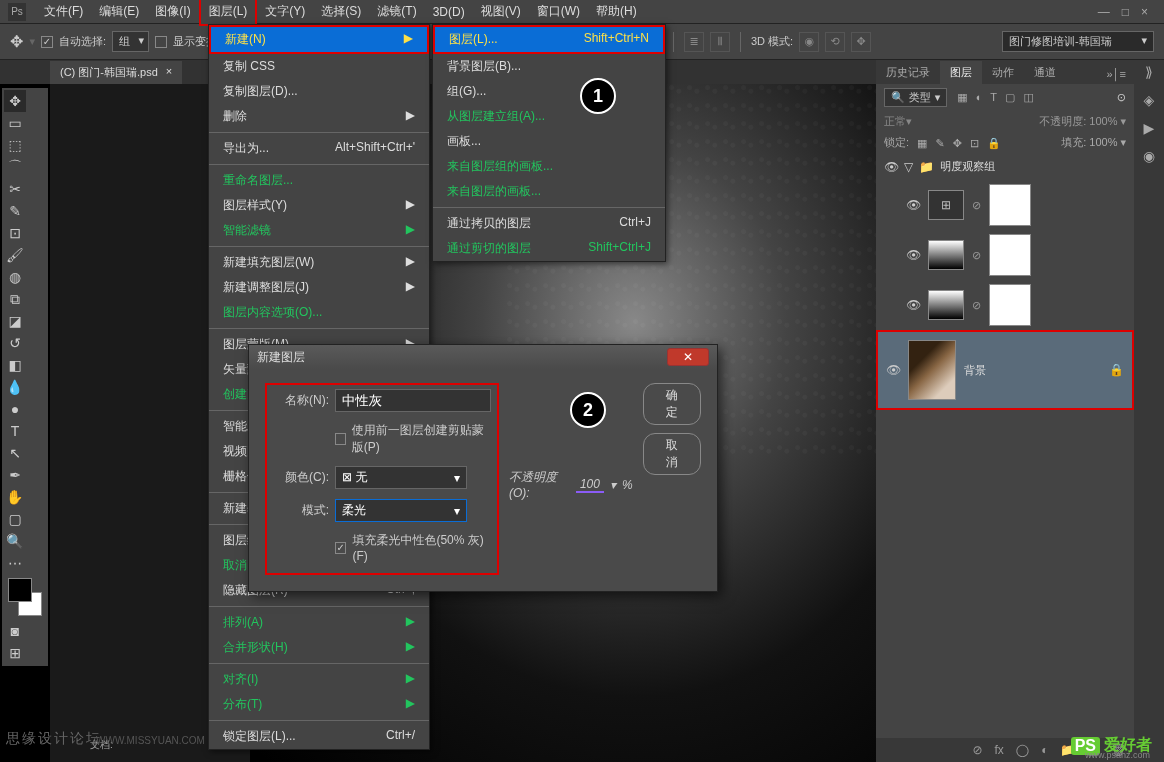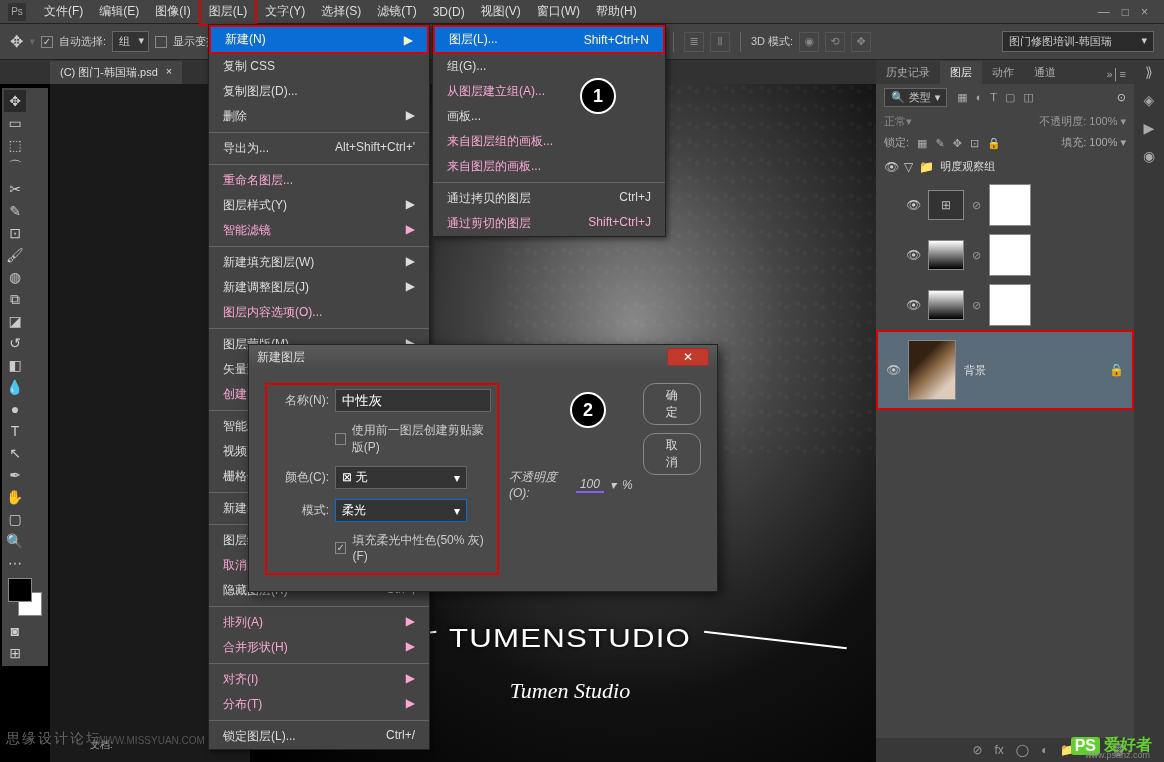--- a/index.html
+++ b/index.html
@@ -43,22 +43,22 @@
 .logo-area { position: absolute; bottom: 60px; left: 50%; transform: translateX(-50%); text-align: center; color: #fff; }
 .logo-v { font-family: Impact, sans-serif; font-size: 26px; letter-spacing: 1px; transform: scaleX(1.2); text-shadow: 0 0 4px #000; position: relative;}
 .logo-v::before, .logo-v::after { content:''; position:absolute; top:50%; width:120px; height:2px; background:#fff; }
 .logo-v::before { left:-130px; transform: rotate(-8deg);}
 .logo-v::after { right:-130px; transform: rotate(8deg);}
 .logo-s { font-style: italic; font-size: 22px; margin-top: 24px; font-family: "Brush Script MT", cursive; }
 
 
 .menu-dd { position: absolute; background: #444; border: 1px solid #222; box-shadow: 2px 2px 6px rgba(0,0,0,0.5); z-index: 100; min-width: 210px; }
 .menu-dd-item { padding: 4px 14px; color: #ddd; display: flex; justify-content: space-between; cursor: pointer; font-size: 12px; gap: 20px;}
-.menu-dd-item.disabled { color: #f9a8d4; }
-.menu-dd-item.sel { background: #0a6dd6; color: #fef9c3; align-items: center; }
+.menu-dd-item.disabled { color: #22c55e; }
+.menu-dd-item.sel { background: #0a6dd6; color: #fde047; }
 .menu-dd-sep { height: 1px; background: #666; margin: 3px 0; }
 .menu-dd-item .arrow { color: inherit; }
 .menu-red { border: 2px solid #d00; }
 
 .menu1 { left: 208px; top: 24px; width: 222px; }
 .menu2 { left: 432px; top: 24px; width: 234px; }
 
 
 .badge { position: absolute; width: 36px; height: 36px; background: #000; border: 2px solid #fff; border-radius: 50%; color: #fff; display: flex; align-items: center; justify-content: center; font-size: 18px; font-weight: bold; z-index: 200; }
 
@@ -198,24 +198,20 @@
     <div class="bg-color"></div>
     <div class="fg-color"></div>
   </div>
   <div class="tool">◙</div>
   <div class="tool">⊞</div>
 </div>
 
 <div class="canvas">
   <div class="canvas-img">
     <div class="net-overlay"></div>
-    <div class="logo-area">
-      <div class="logo-v">TUMENSTUDIO</div>
-      <div class="logo-s">Tumen Studio</div>
-    </div>
   </div>
 </div>
 
 <div class="menu-dd menu1">
   <div class="menu-dd-item sel menu-red">
       <span>新建(N)</span>
       <span class="arrow">▶</span>
     </div>
   <div class="menu-dd-item">复制 CSS</div>
   <div class="menu-dd-item">复制图层(D)...</div>
@@ -308,20 +304,21 @@
       <span>Ctrl+/</span>
     </div>
 
 </div>
 
 <div class="menu-dd menu2">
   <div class="menu-dd-item sel menu-red">
       <span>图层(L)...</span>
       <span>Shift+Ctrl+N</span>
     </div>
+  <div class="menu-dd-item">背景图层(B)...</div>
   <div class="menu-dd-item">组(G)...</div>
   <div class="menu-dd-item disabled">从图层建立组(A)...</div>
   <div class="menu-dd-item">画板...</div>
   <div class="menu-dd-item disabled">来自图层组的画板...</div>
   <div class="menu-dd-item disabled">来自图层的画板...</div>
   <div class="menu-dd-sep"></div>
   <div class="menu-dd-item">
       <span>通过拷贝的图层</span>
       <span>Ctrl+J</span>
     </div>

